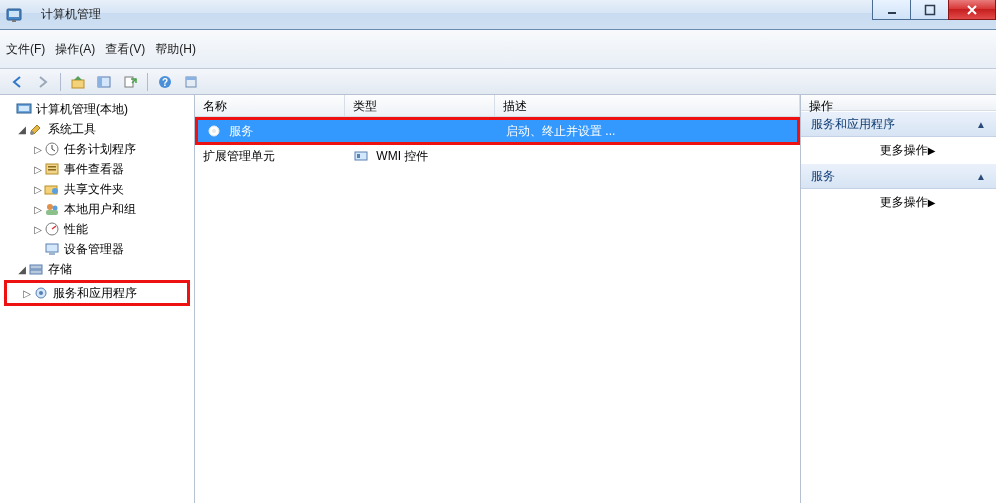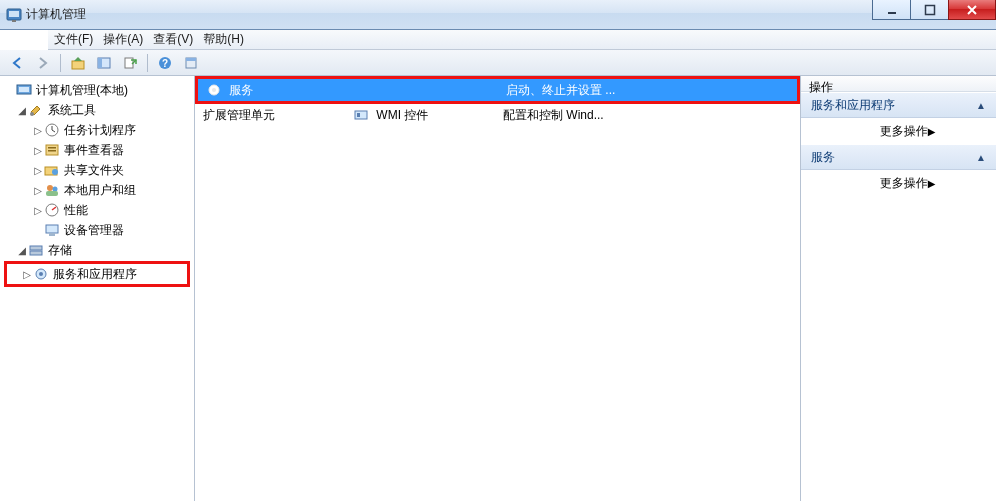--- a/index.html
+++ b/index.html
@@ -7,33 +7,33 @@
   body { width:996px; height:503px; background:#fff; overflow:hidden; }
 
   
   .titlebar {
     height:30px;
     background: linear-gradient(to bottom,#e8f0fa 0%, #d6e4f4 45%, #c8dbf0 46%, #d0e0f3 100%);
     border-bottom:1px solid #6a8ab0;
     display:flex; align-items:center; padding:0 6px;
     position:relative;
   }
-  .titlebar .title { margin-left:4px; font-size:12px; color:#1a1a1a; }
+  .titlebar .title { margin-left:19px; font-size:12px; color:#1a1a1a; }
   .titlebar .app-icon { width:16px; height:16px; }
   .win-buttons { position:absolute; right:0; top:0; display:flex; }
   .win-btn { width:38px; height:20px; border:1px solid #4a6b92; border-top:none; display:flex; align-items:center; justify-content:center; background:linear-gradient(to bottom,#e9f3ff,#cfe2f7); }
   .win-btn.min, .win-btn.max { border-right:none; }
   .win-btn.close { width:48px; background:linear-gradient(to bottom,#e97b7b 0%,#d83a3a 45%,#c51b1b 46%,#e24a4a 100%); border-color:#8a1515;}
   .win-btn svg { display:block; }
 
   
   .menubar {
-    height:20px; border-bottom:1px solid #c0cad8;
+    height:39px; border-bottom:1px solid #c0cad8;
     background: linear-gradient(to bottom,#f8fafc,#e8eef6);
-    display:flex; align-items:center; padding:0 6px; gap:10px;margin-left:48px;
+    display:flex; align-items:center; padding:0 6px; gap:10px;
   }
   .menubar span { color:#1a1a1a; }
 
   
   .toolbar {
     height:26px; border-bottom:1px solid #b6c2d2;
     background: linear-gradient(to bottom,#f4f7fb,#e2e9f2);
     display:flex; align-items:center; padding:0 6px; gap:4px;
   }
   .tool { width:22px; height:20px; border:1px solid transparent; border-radius:2px; display:flex; align-items:center; justify-content:center; }
@@ -284,20 +284,25 @@
               </svg>
             </span>
           <span class="lbl">服务和应用程序</span>
         </div>
       </div>
 
     </div>
   </div>
 
   <div class="pane list-pane">
+    <div class="list-header">
+      <div class="col col-name">名称</div>
+      <div class="col col-type">类型</div>
+      <div class="col col-desc">描述</div>
+    </div>
 
     <div class="row-highlight">
       <div class="list-row selected">
         <div class="cell col-name">
           <span class="ico">
               <svg width="14" height="14">
                 <circle cx="7" cy="7" r="5" fill="#fff" stroke="#e8e8e8"></circle>
                 <circle cx="7" cy="7" r="2" fill="#e8e8e8"></circle>
               </svg>
             </span>
@@ -312,21 +317,20 @@
       <div class="cell col-type"><span>扩展管理单元</span></div>
       <div class="cell col-name">
         <span class="ico">
             <svg width="14" height="14">
               <rect x="1" y="3" width="12" height="8" fill="#d4e8fb" stroke="#5a7fb1"></rect>
               <rect x="3" y="5" width="3" height="4" fill="#5a7fb1"></rect>
             </svg>
           </span>
         <span>WMI 控件</span>
       </div>
-      <div class="cell col-desc"><span>配置和控制 Wind...</span></div>
     </div>
   </div>
 
   <div class="pane actions-pane">
     <div class="actions-header">操作</div>
 
     <div class="accordion-hdr">
       <span>服务和应用程序</span>
       <span class="chev">▲</span>
     </div>

